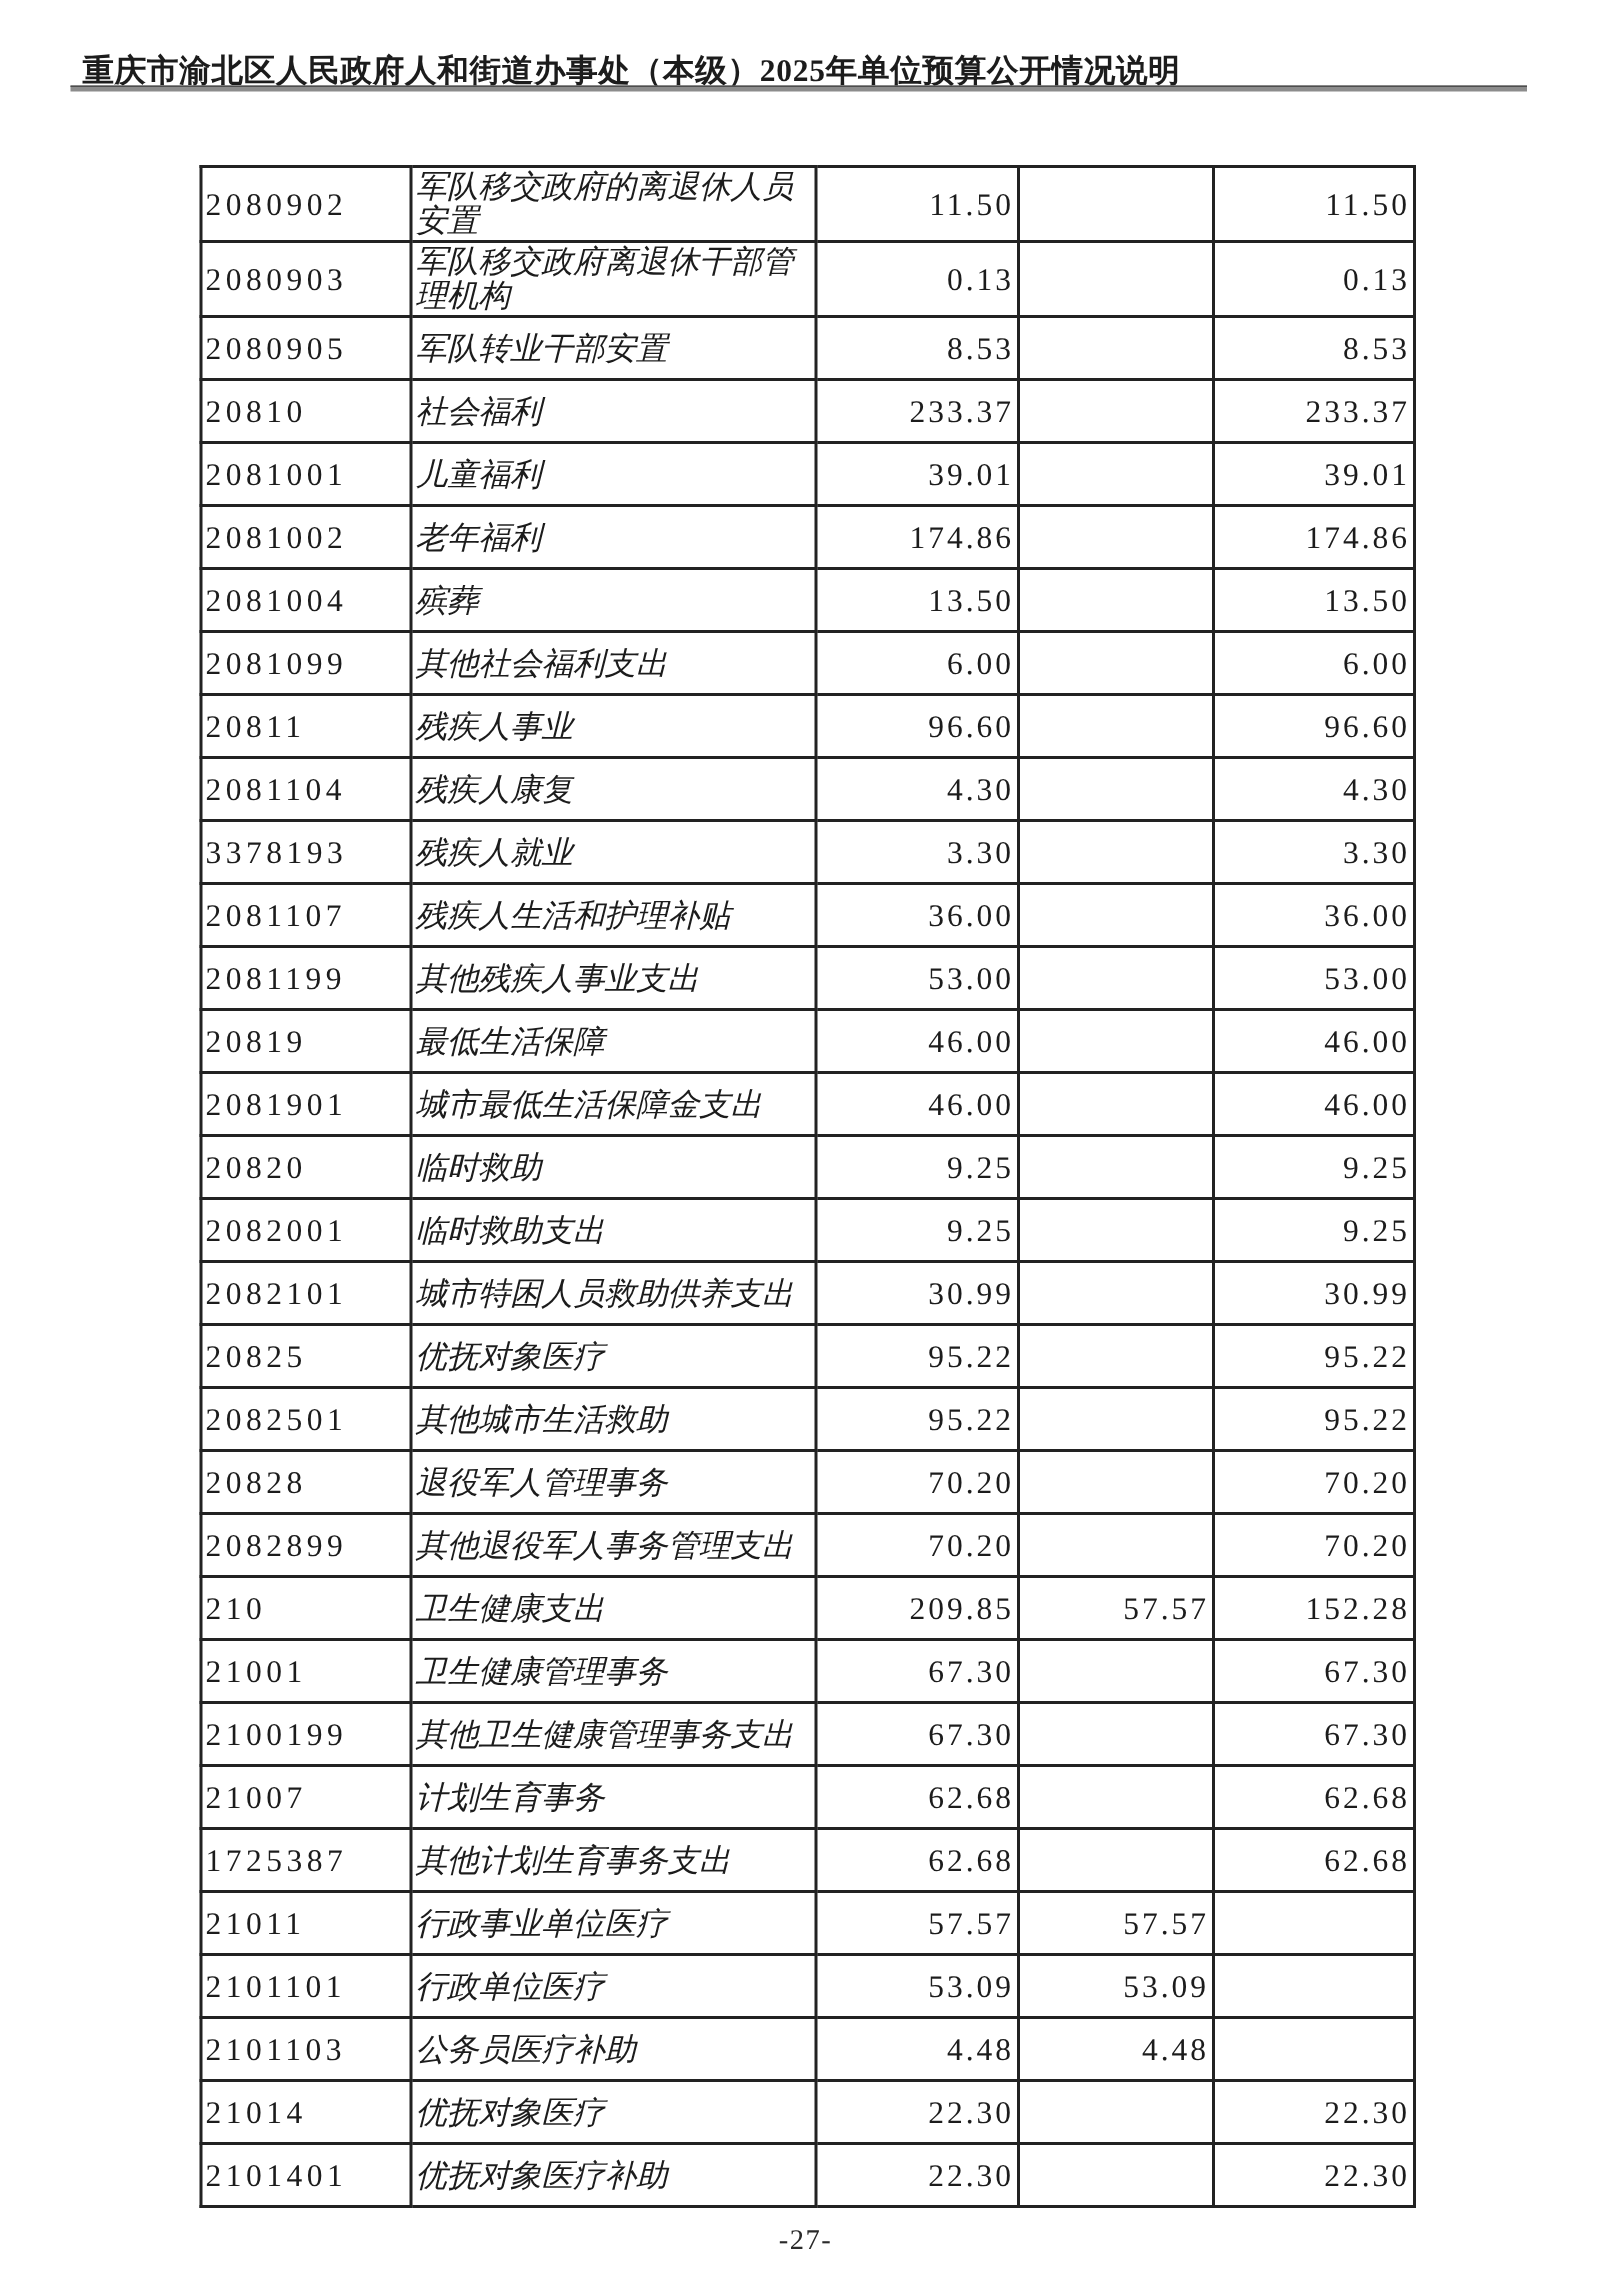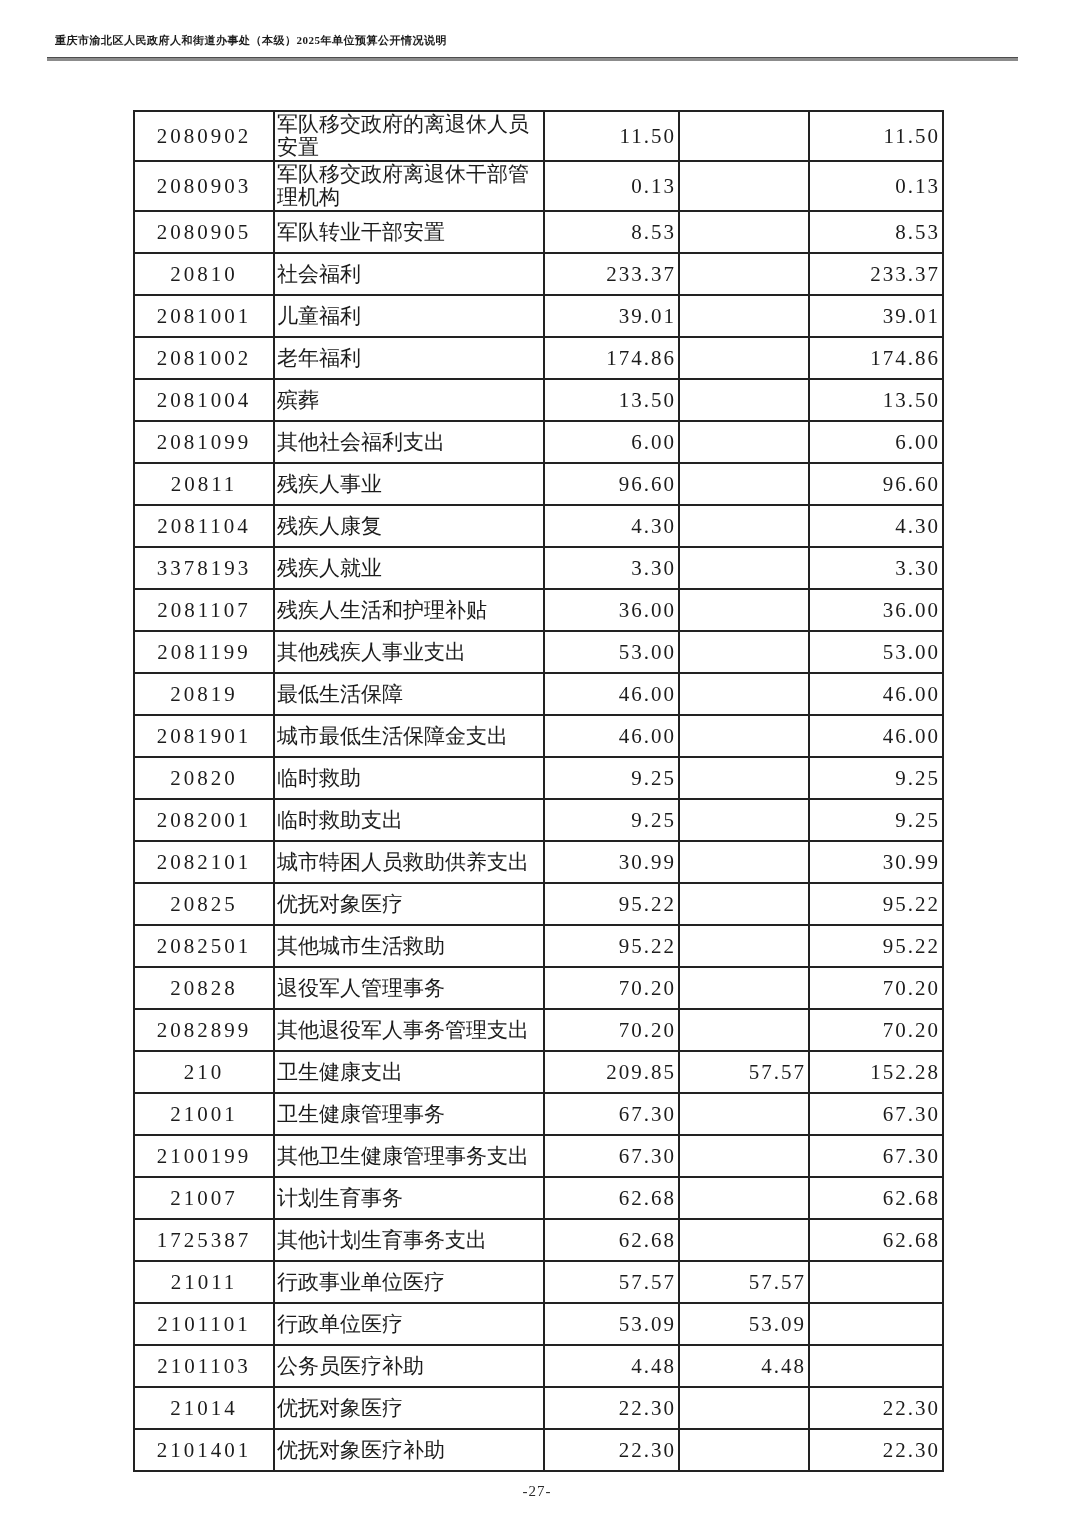--- a/index.html
+++ b/index.html
@@ -12,21 +12,21 @@
     width: 1074px;
     height: 1520px;
     font-family: "Liberation Serif", "DejaVu Serif", serif;
     color: #1c1c1c;
     overflow: hidden;
   }
   .page-header {
     position: absolute;
     left: 55px;
     top: 33px;
-    font-size: 11px;
+    font-size: 21px;
     font-weight: bold;
     letter-spacing: 0.5px;
     color: #1c1c1c;
     white-space: nowrap;
   }
   .header-rule {
     position: absolute;
     left: 47px;
     top: 57px;
     width: 971px;
@@ -48,40 +48,41 @@
     vertical-align: middle;
     font-size: 21px;
     line-height: 23px;
     padding: 1px 2px;
     overflow: hidden;
     word-break: break-all;
   }
   td.c-code {
     padding-left: 4px;
     letter-spacing: 3px;
-    text-align: center;
+    text-align: left;
     white-space: nowrap;
   }
   td.c-name {
     padding-left: 5px;
     text-align: left;
+    font-style: italic;
   }
   td.c-amt {
     padding-right: 7px;
     text-align: right;
     letter-spacing: 2px;
     white-space: nowrap;
   }
   .page-footer {
     position: absolute;
     left: 0;
     top: 1483px;
     width: 100%;
     text-align: center;
-    font-size: 15px;
+    font-size: 19px;
     letter-spacing: 1px;
     color: #2a2a2a;
   }
 </style>
 </head>
 <body>
 
 <div class="page-header">重庆市渝北区人民政府人和街道办事处（本级）2025年单位预算公开情况说明</div>
 
 <div class="header-rule"></div>

